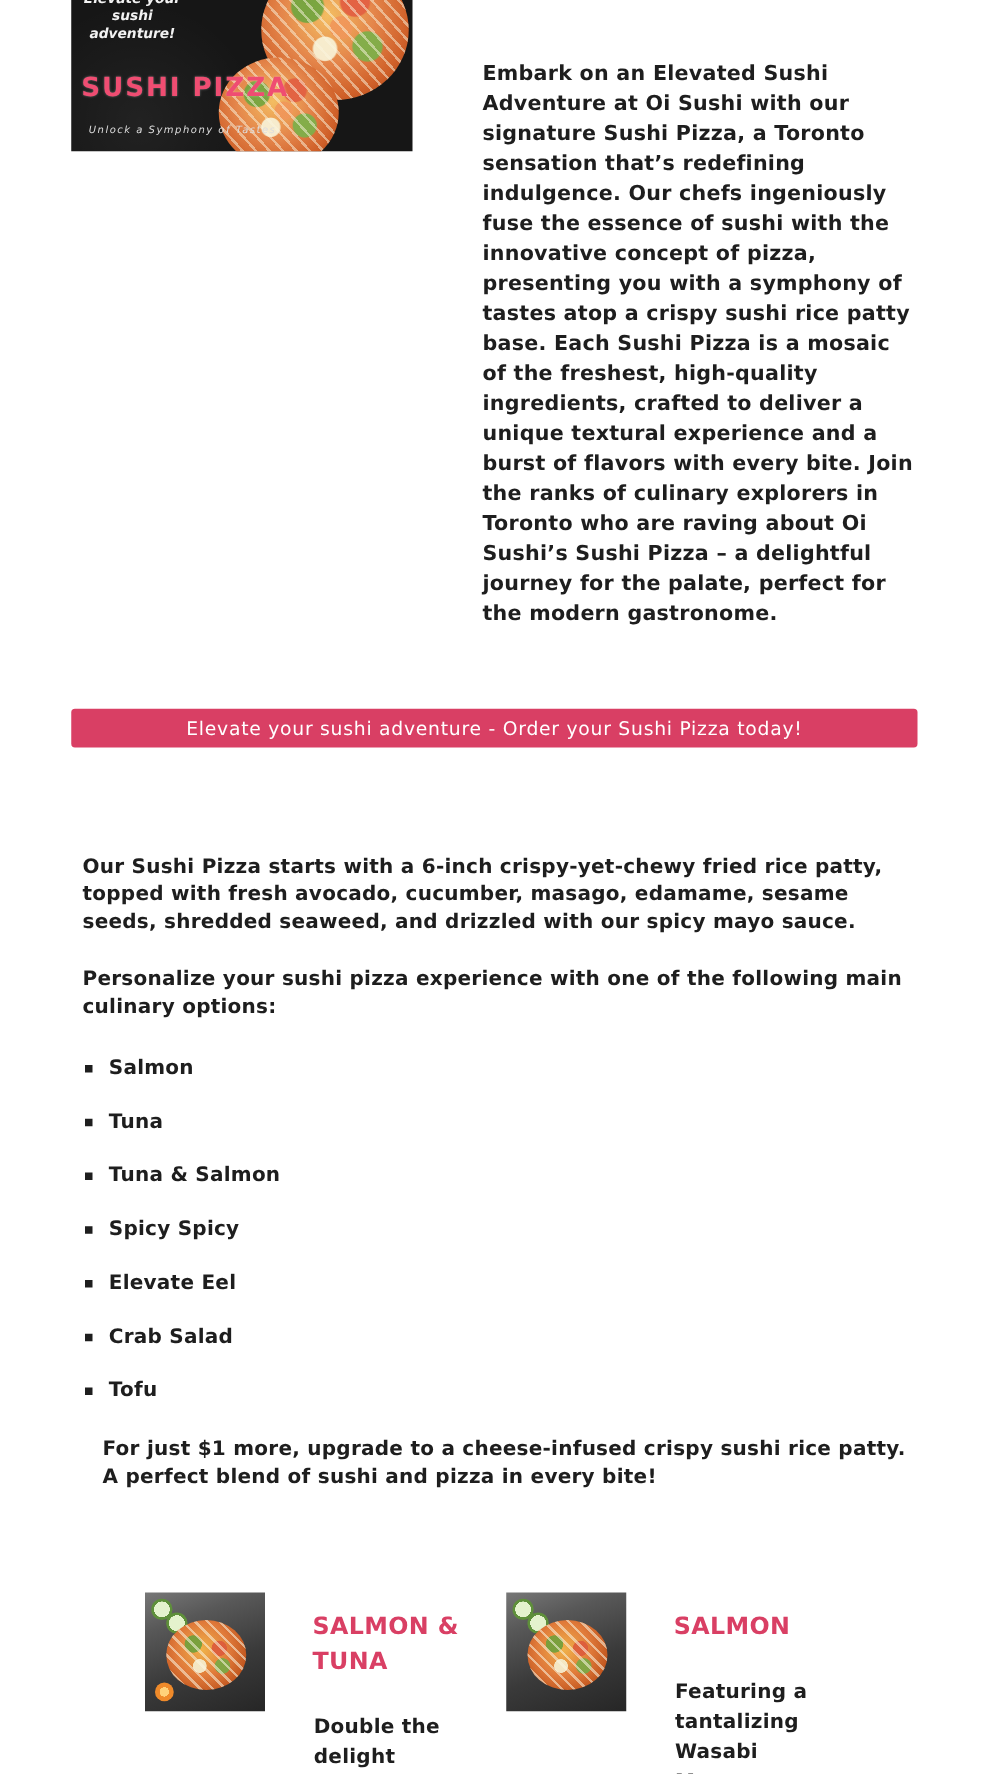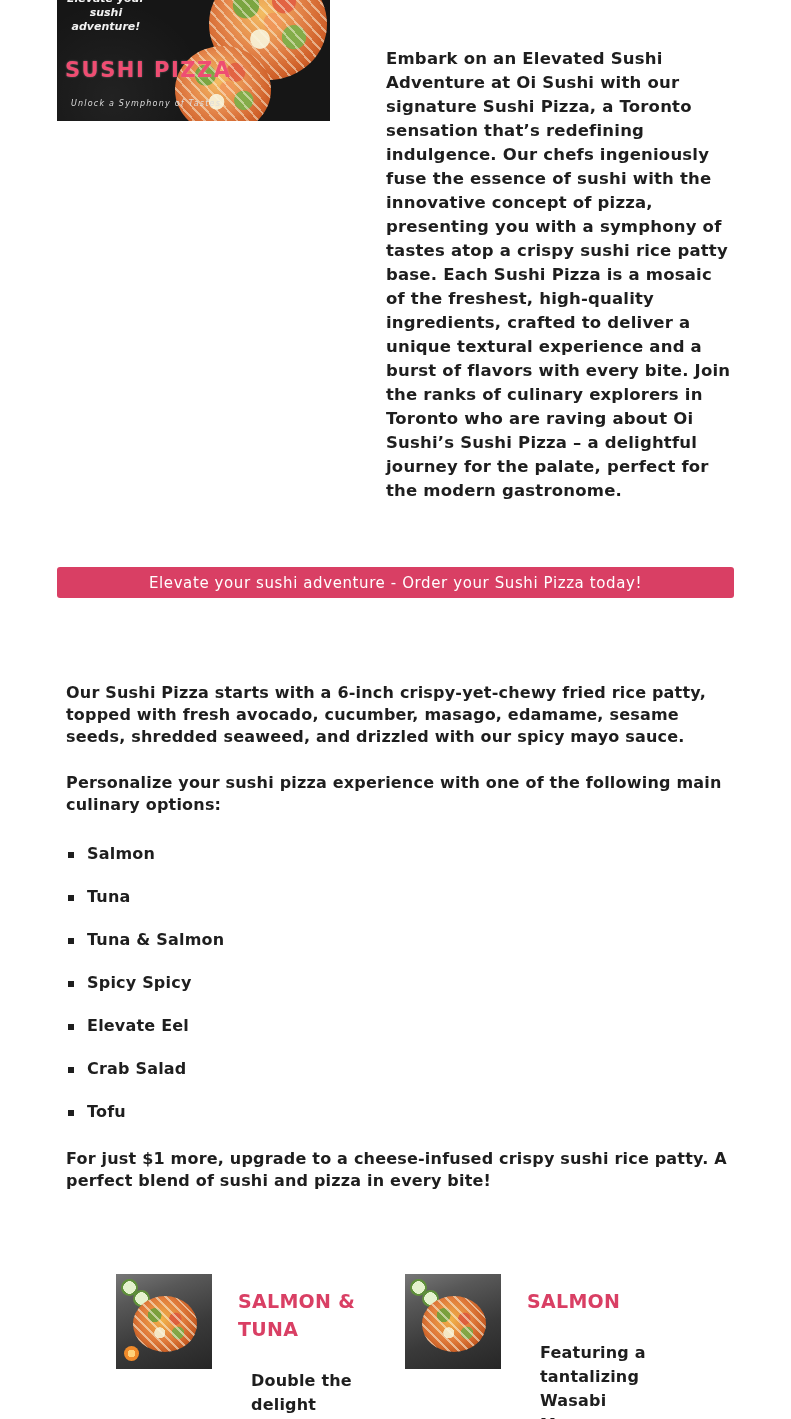--- a/index.html
+++ b/index.html
@@ -147,21 +147,21 @@
     align-items:center;
     margin:0 0 21px 0;
     line-height:22px;
   }
   .bullet{
     width:6px; height:6px;
     background:#1E1E1E;
     margin:1px 13px 0 2px;
     flex:none;
   }
-  .upgrade-note{ margin:25px 0 0 0; }
+  .upgrade-note{ margin:25px 0 0 16px; }
 
   
   .products{
     display:flex;
     padding-left:116px;
     gap:19px;
     margin-top:82px;
   }
   .product-card{
     display:flex;
@@ -212,21 +212,21 @@
     width:15px; height:15px;
     border-radius:50%;
     background:radial-gradient(circle, #ffd27a 0 35%, #ef8a2a 36% 100%);
   }
   .product-text{
     margin-left:26px;
     padding-top:13px;
     width:132px;
   }
   .product-name{
-    margin:0 0 26px 0;
+    margin:0 0 26px 12px;
     color:var(--accent);
     font-size:19px;
     font-weight:bold;
     line-height:28px;
     letter-spacing:.3px;
   }
   .product-desc{
     margin:13px;
     font-size:16px;
     font-weight:700;

